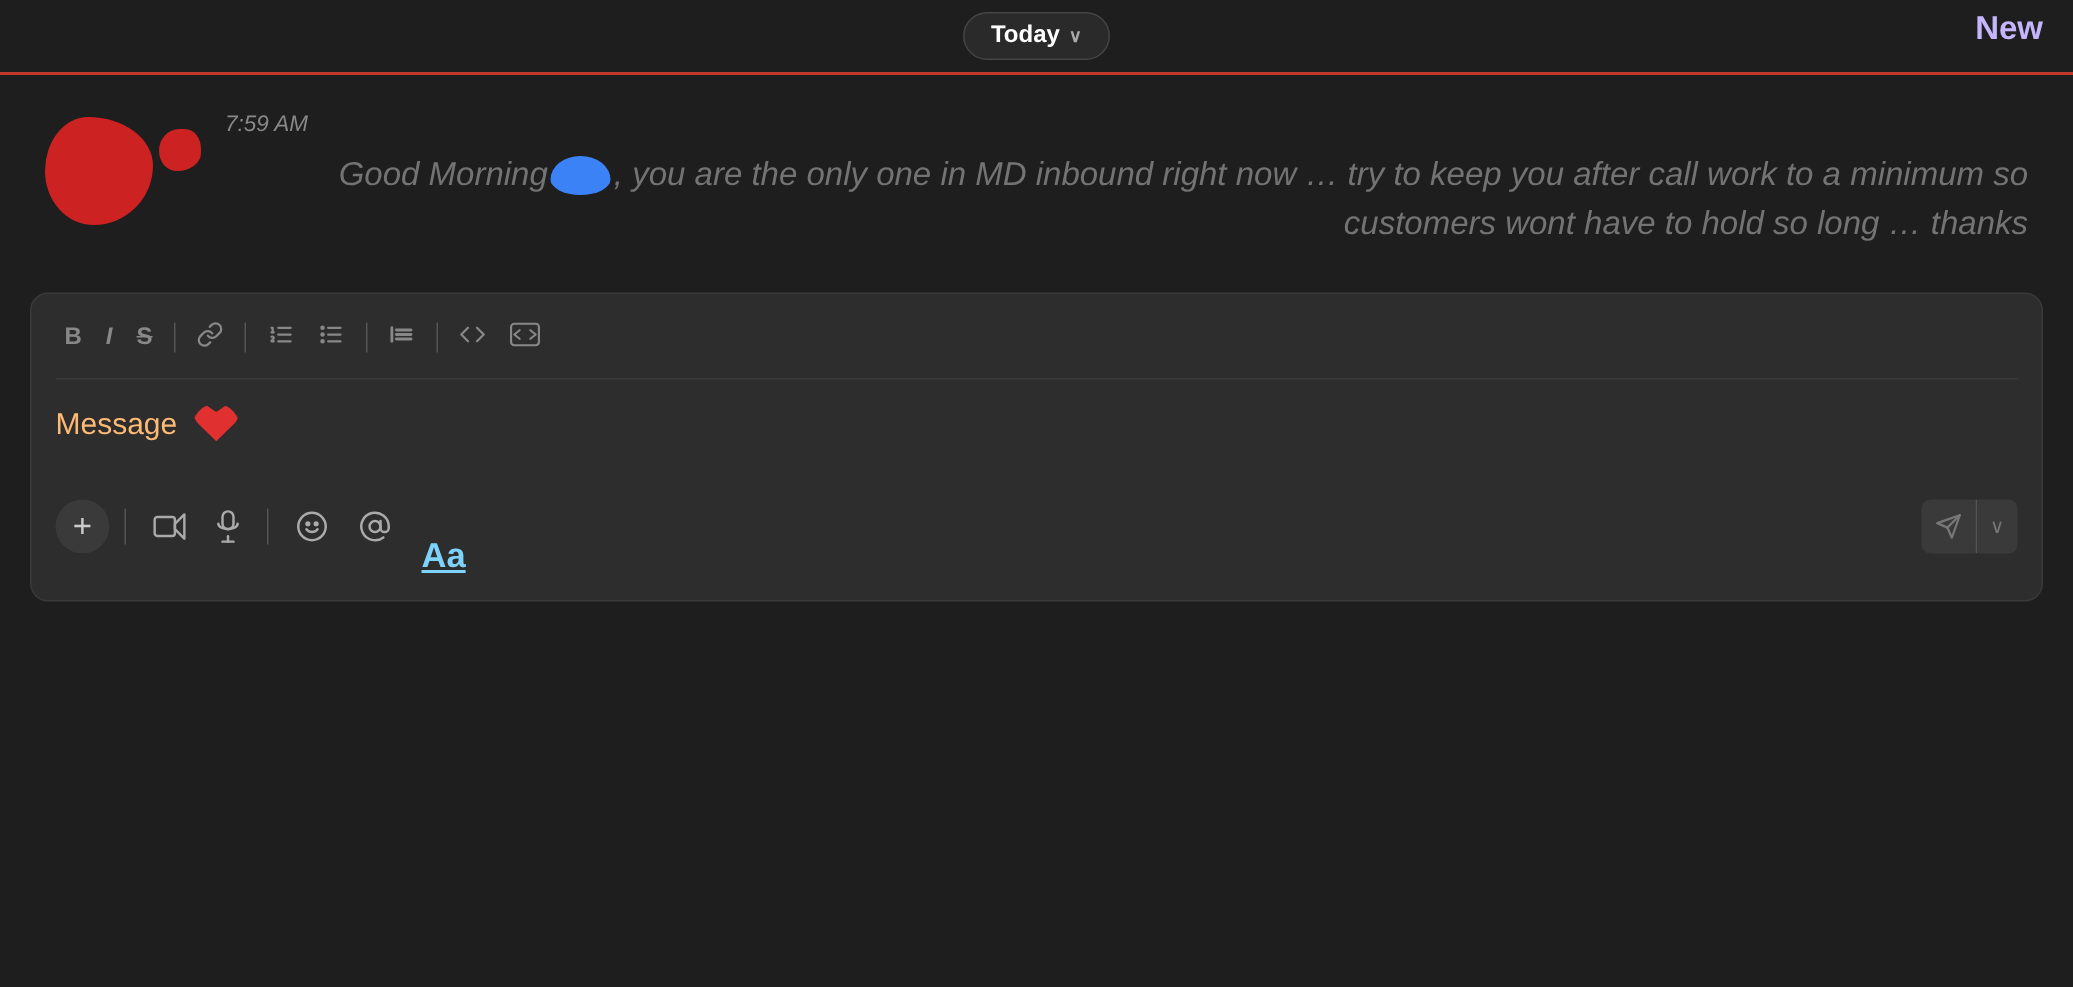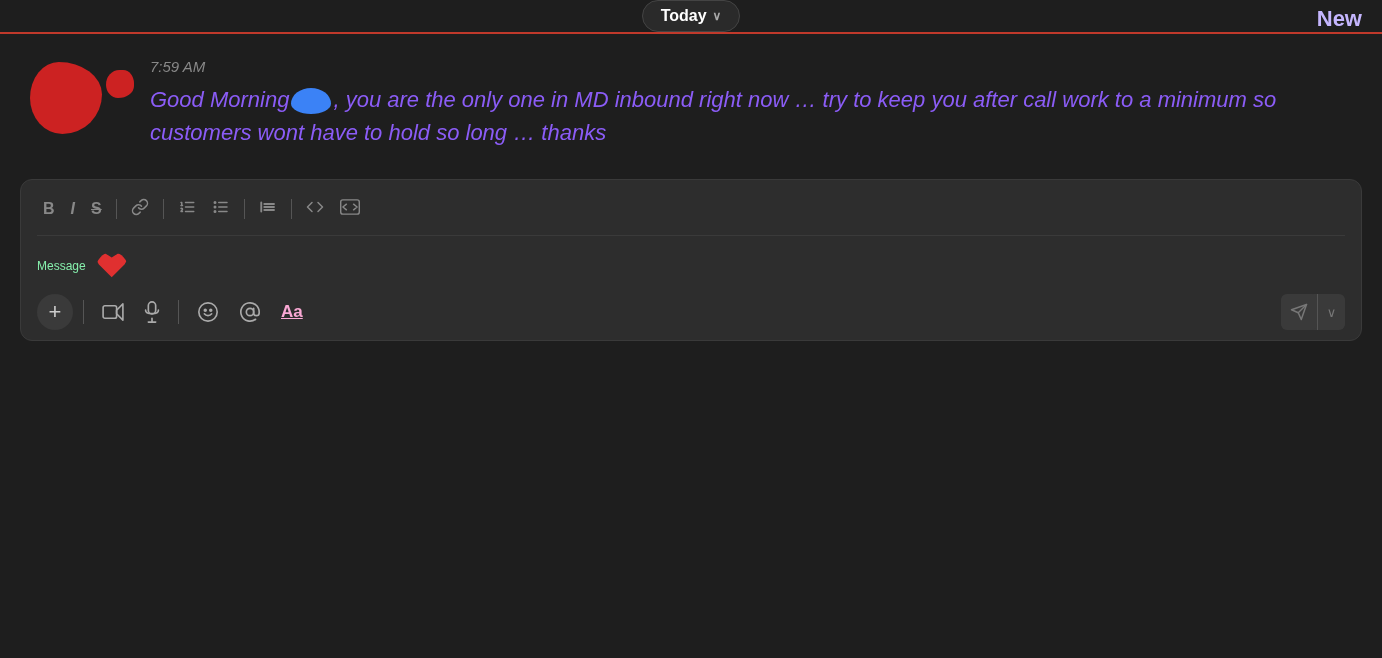--- a/index.html
+++ b/index.html
@@ -14,21 +14,21 @@
       position: relative;
     }
 
     
     .top-bar {
       display: flex;
       align-items: center;
       justify-content: center;
       position: relative;
       padding: 6px 20px;
-      height: 32px;
+      height: 48px;
     }
 
     .today-pill {
       background-color: #2a2a2a;
       border: 1px solid #444;
       border-radius: 20px;
       padding: 6px 18px;
       font-size: 16px;
       font-weight: 600;
       color: #ffffff;
@@ -100,21 +100,22 @@
 
     .message-timestamp {
       font-size: 15px;
       color: #888;
       margin-bottom: 8px;
     }
 
     .message-text {
       font-size: 22px;
       line-height: 1.5;
-      color: #8b5cf6;
+      color: #737373;
+      text-align: right;
     }
 
     
     .mention-blob {
       display: inline-block;
       width: 40px;
       height: 26px;
       background-color: #3b82f6;
       border-radius: 50% 50% 50% 50% / 60% 60% 40% 40%;
       vertical-align: middle;
@@ -165,22 +166,22 @@
     
     .message-input-area {
       min-height: 40px;
       display: flex;
       align-items: center;
       gap: 8px;
       padding: 4px 0 10px 0;
     }
 
     .message-placeholder {
-      color: #86efac;
-      font-size: 12px;
+      color: #fdba74;
+      font-size: 20px;
     }
 
     
     .heart-blob {
       display: inline-block;
       width: 32px;
       height: 28px;
       background-color: #e03030;
       border-radius: 50% 50% 45% 45% / 60% 60% 40% 40%;
       vertical-align: middle;
@@ -406,21 +407,21 @@
             <circle cx="15" cy="10" r="1" fill="#aaa"></circle>
         </svg>
       </button>
       <button class="toolbar-btn">
         <svg width="22" height="22" viewBox="0 0 24 24" fill="none" stroke="#aaa" stroke-width="1.8" stroke-linecap="round" stroke-linejoin="round">
           <circle cx="12" cy="12" r="4"></circle>
           <path d="M16 8v5a3 3 0 0 0 6 0v-1a10 10 0 1 0-3.92 7.94"></path>
         </svg>
       </button>
       <button class="toolbar-btn">
-        <span class="aa-btn" style="color:#f9a8d4; font-size:17px; font-weight:600; text-decoration:underline;">Aa</span>
+        <span class="aa-btn" style="color:#7dd3fc; font-size:23px; font-weight:600; text-decoration:underline;margin-top:40px;">Aa</span>
       </button>
     </div>
     <div class="toolbar-right">
       <div class="send-group">
         <button class="send-btn">
           <svg viewBox="0 0 24 24">
             <path d="M22 2L11 13" stroke="#777" stroke-width="2" stroke-linecap="round" fill="none"></path>
             <path d="M22 2L15 22L11 13L2 9L22 2Z" stroke="#777" stroke-width="2" stroke-linecap="round" stroke-linejoin="round" fill="none"></path>
           </svg>
         </button>

